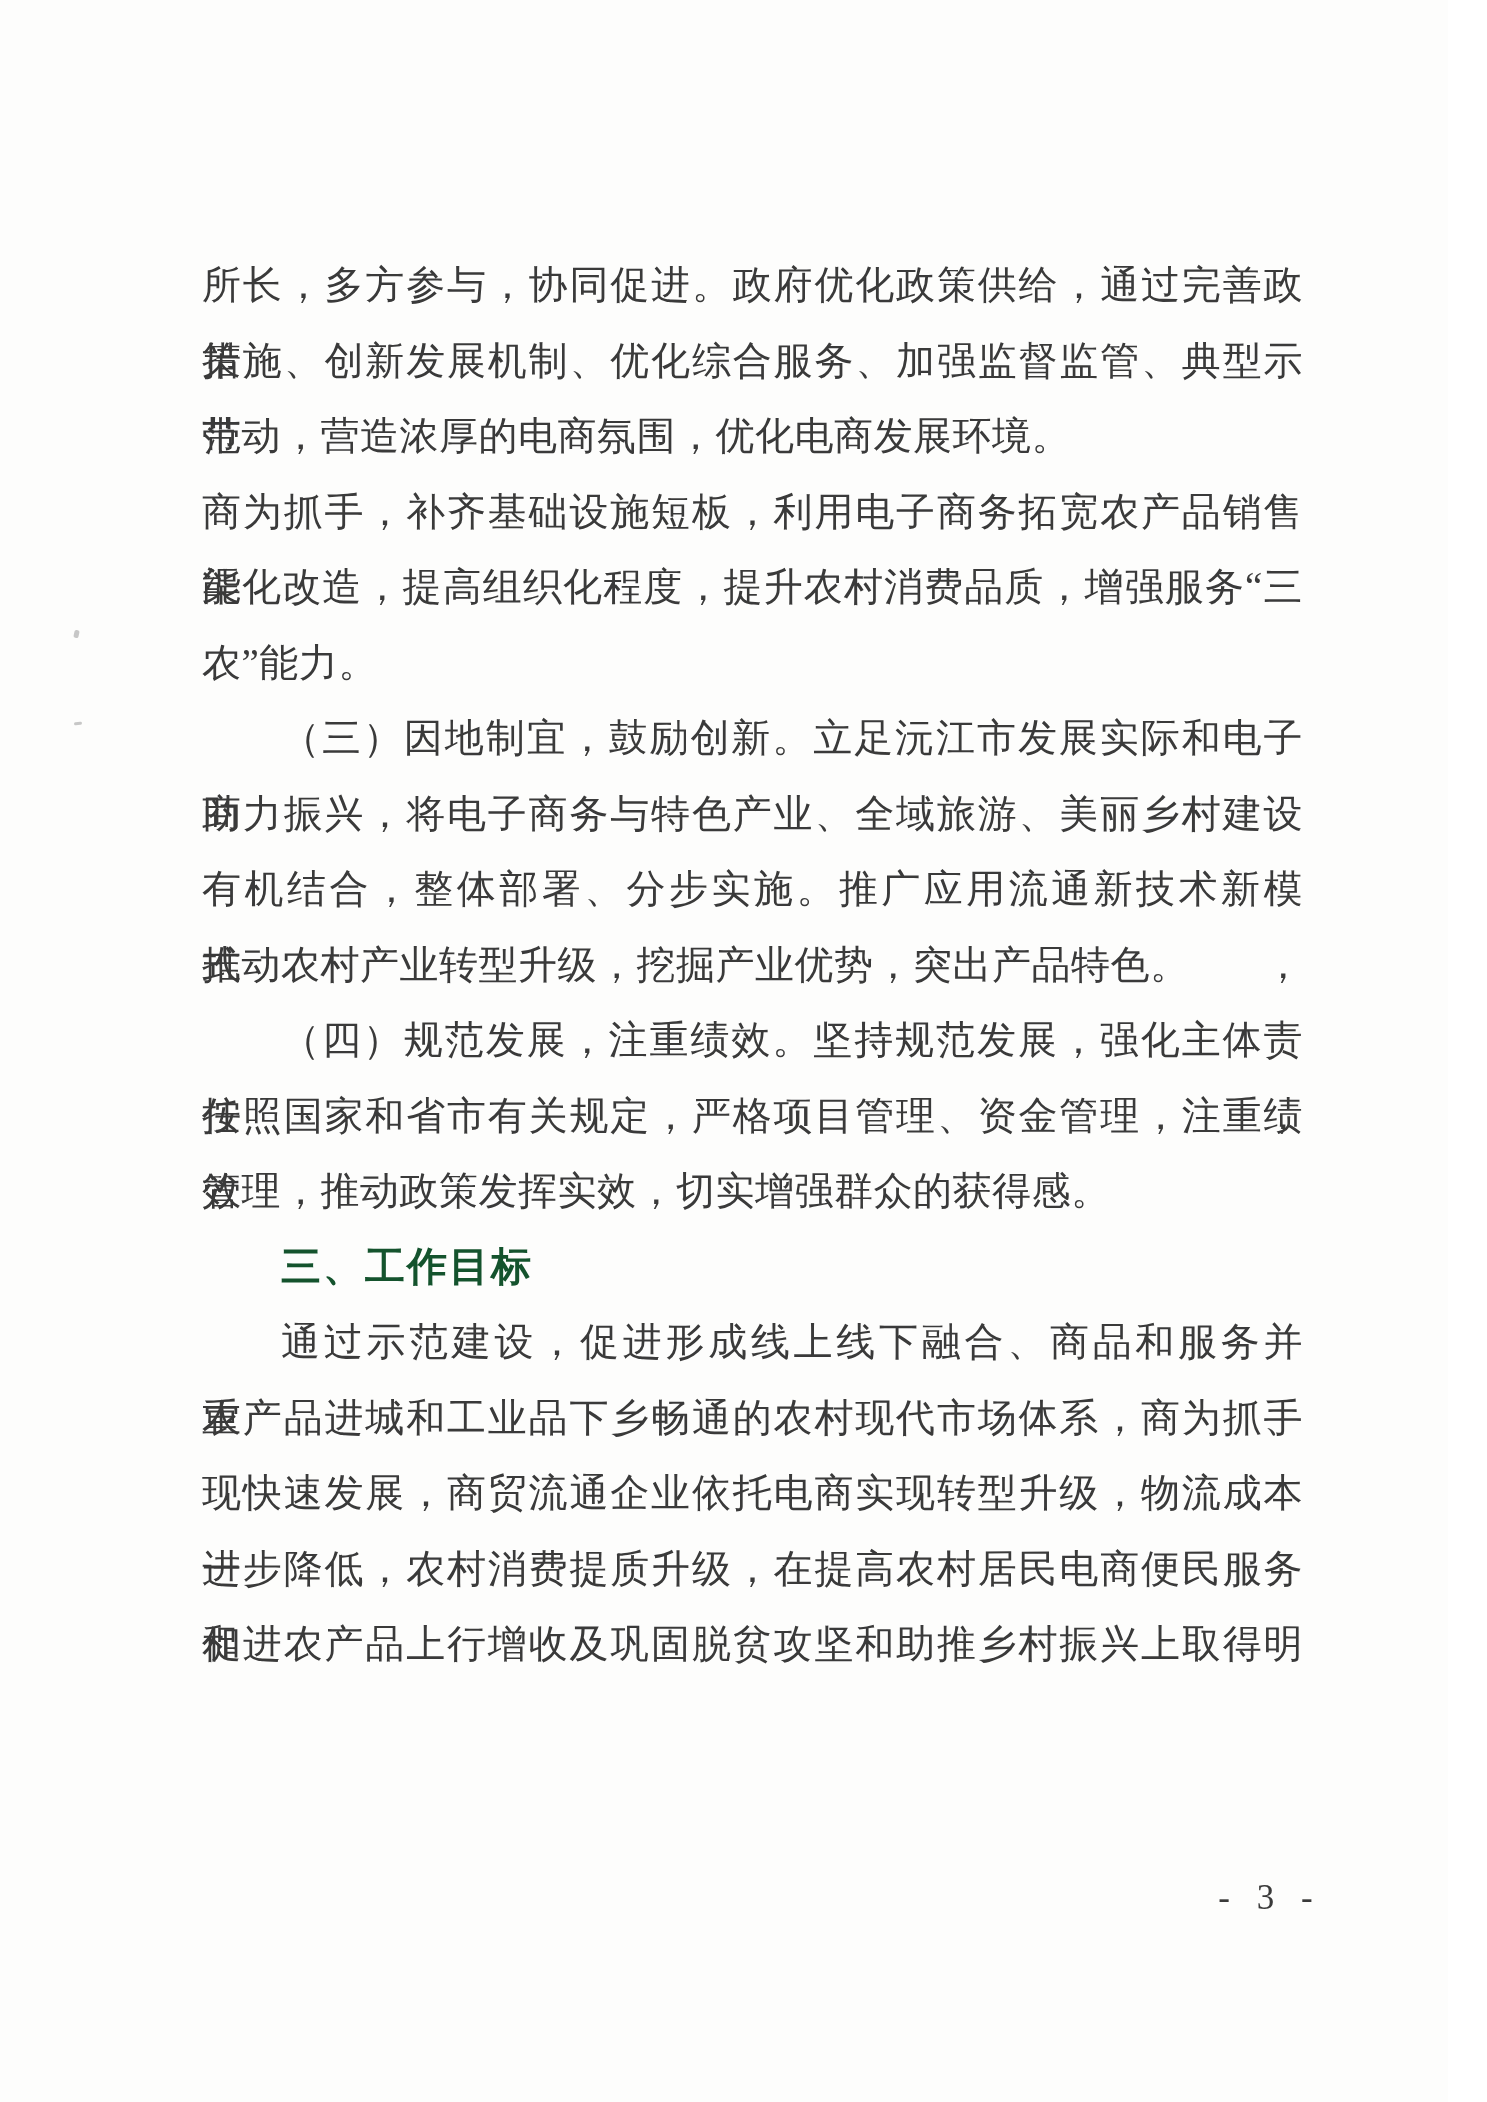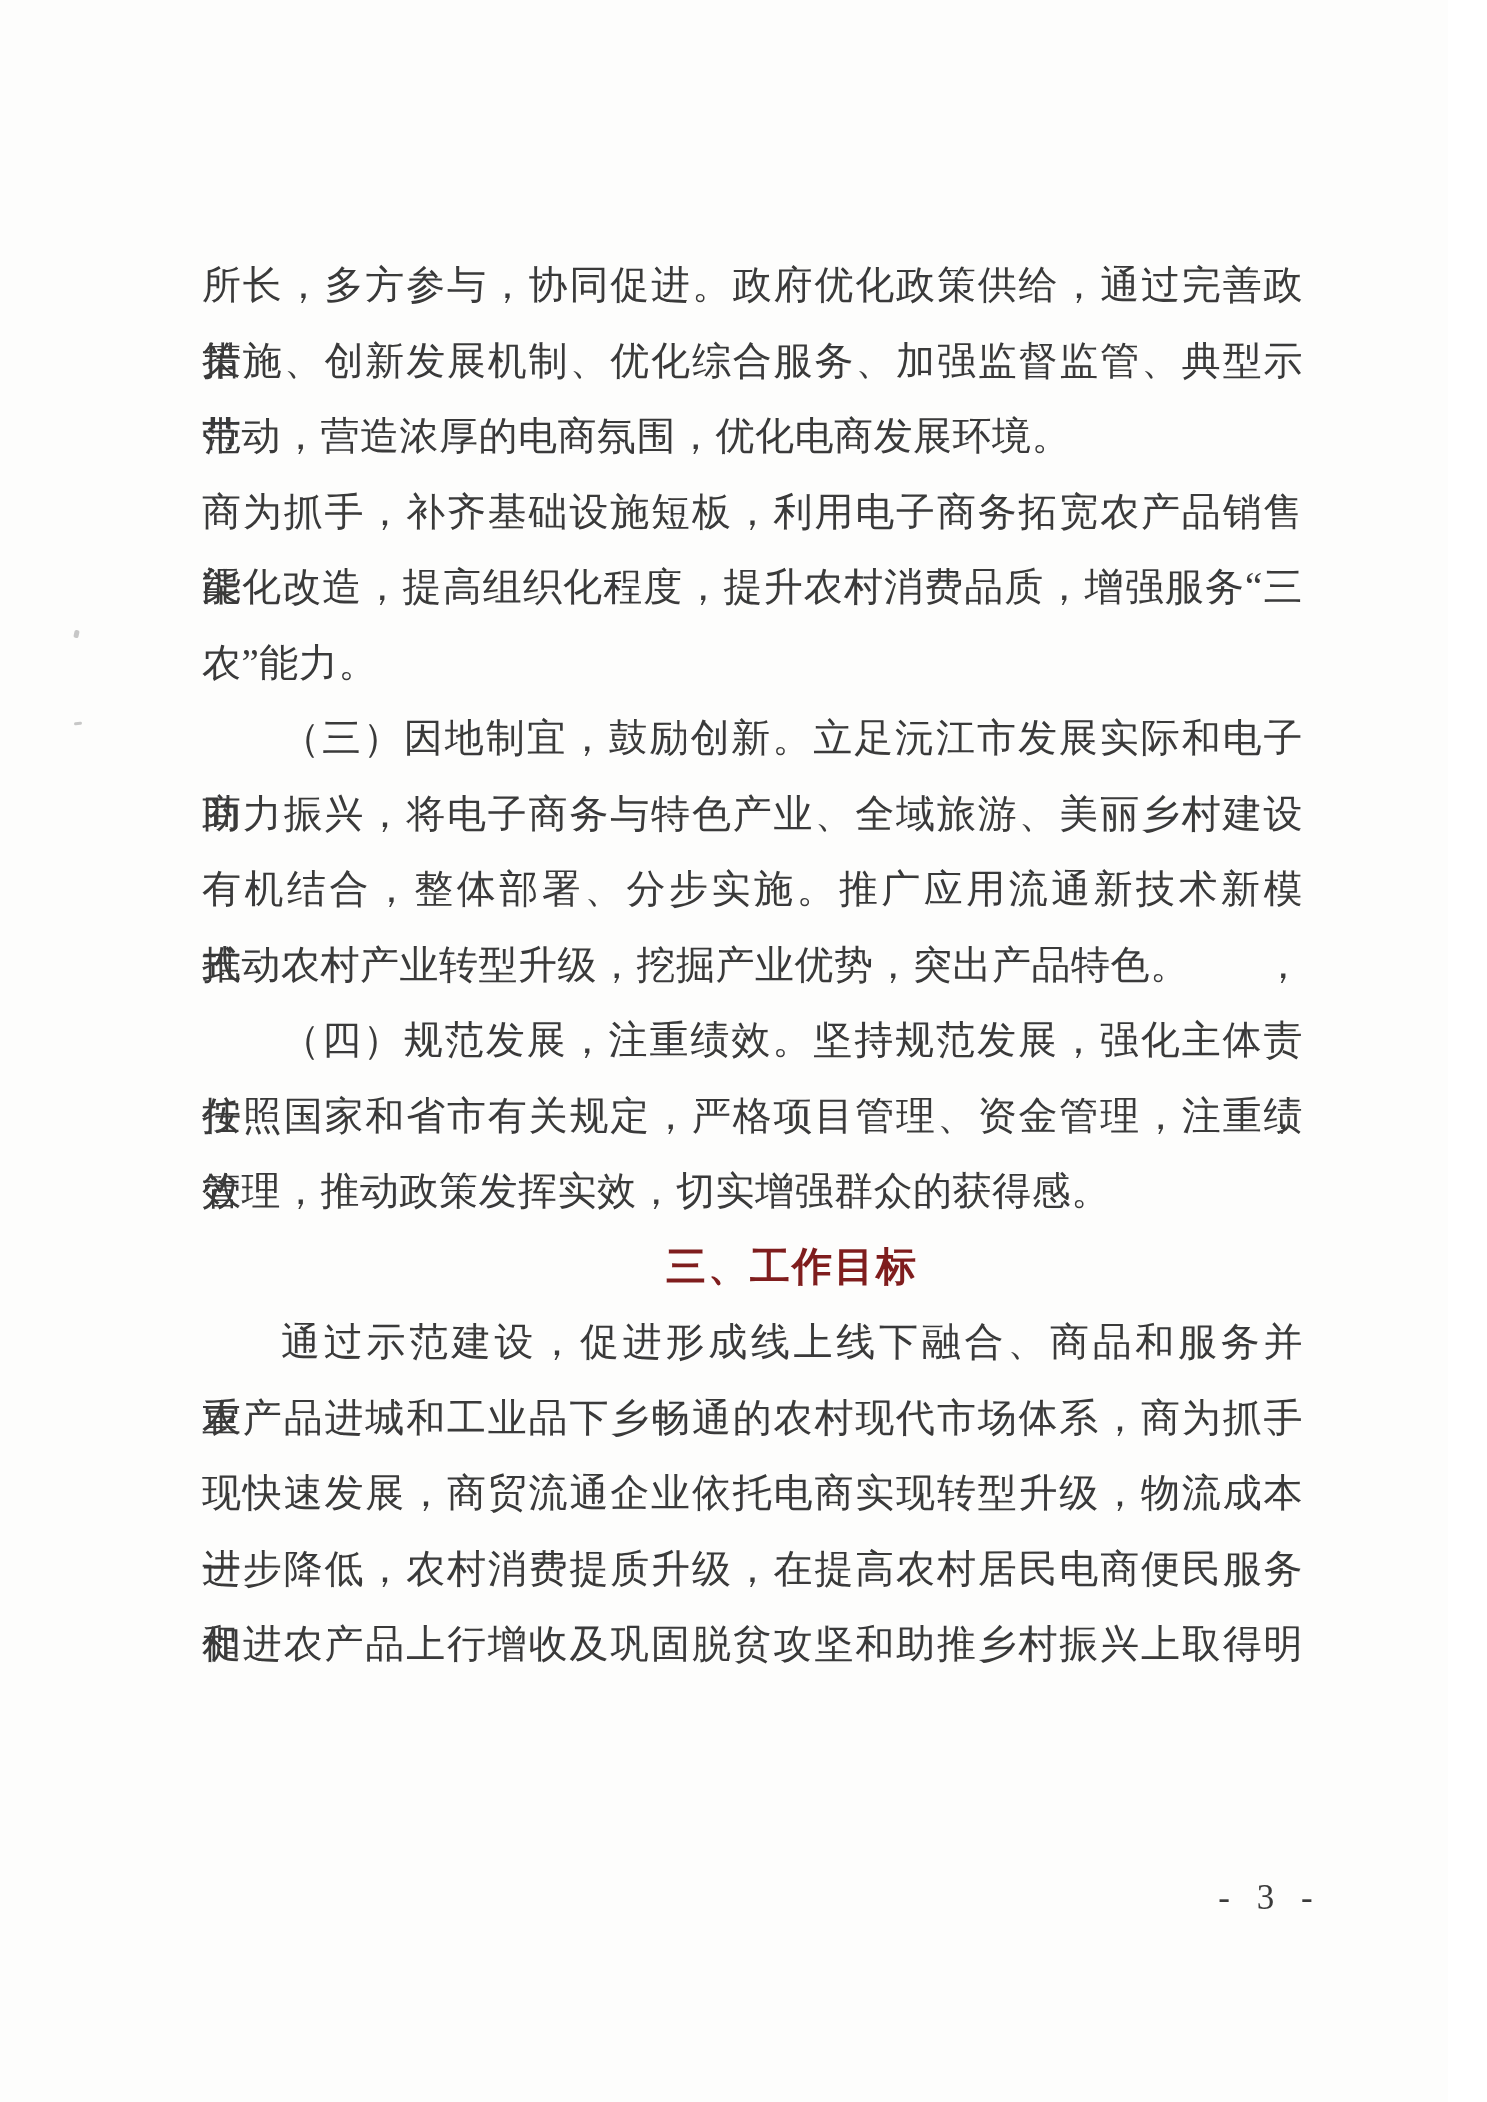--- a/index.html
+++ b/index.html
@@ -35,23 +35,22 @@
     text-align: justify;
     text-align-last: justify;
   }
   .line.indent {
     text-indent: 79px;
   }
   .line.heading {
     font-family: "Liberation Sans", "DejaVu Sans", sans-serif;
     font-weight: 700;
     font-size: 40px;
-    color: #7f1d1d;
+    color: #14532d;
     letter-spacing: 2px;
-    text-align: center;
   }
   .page-number {
     position: absolute;
     left: 1205px;
     top: 1872px;
     width: 130px;
     height: 52px;
     line-height: 52px;
     font-size: 35px;
     color: #3a3a3a;

